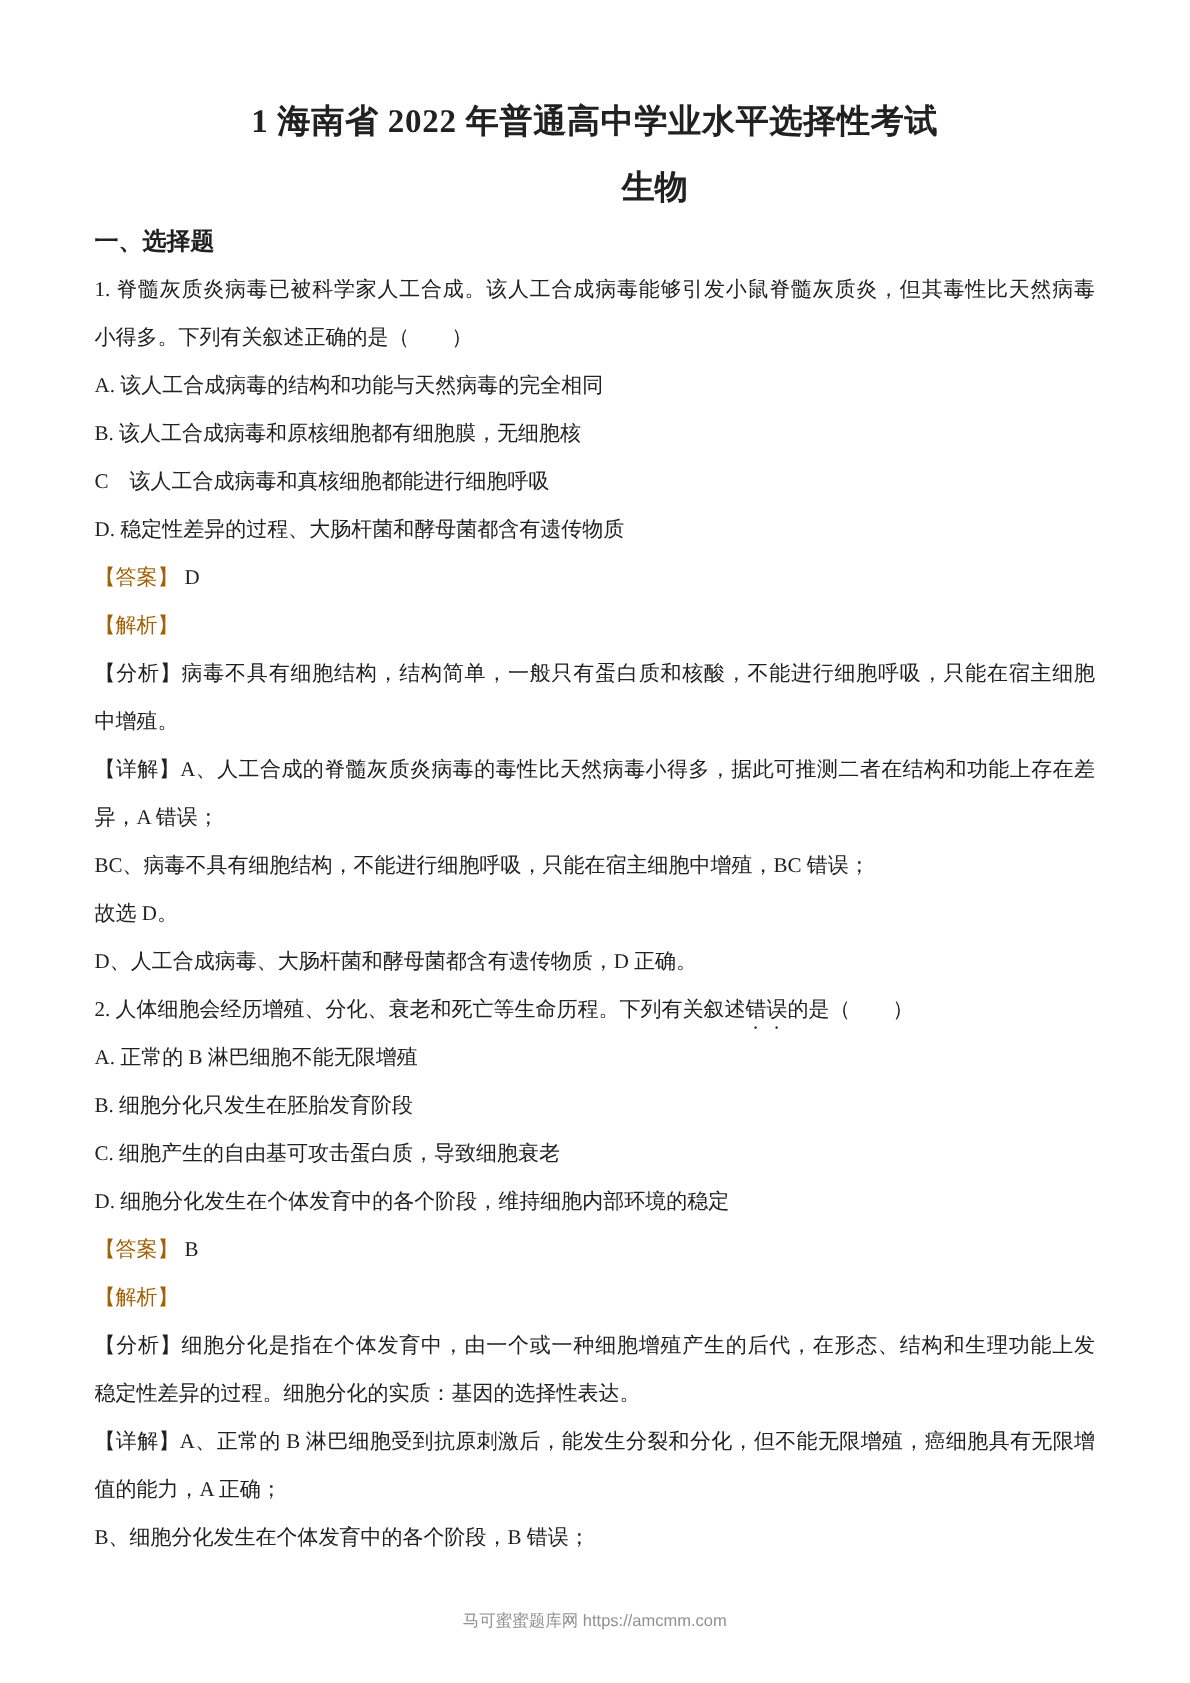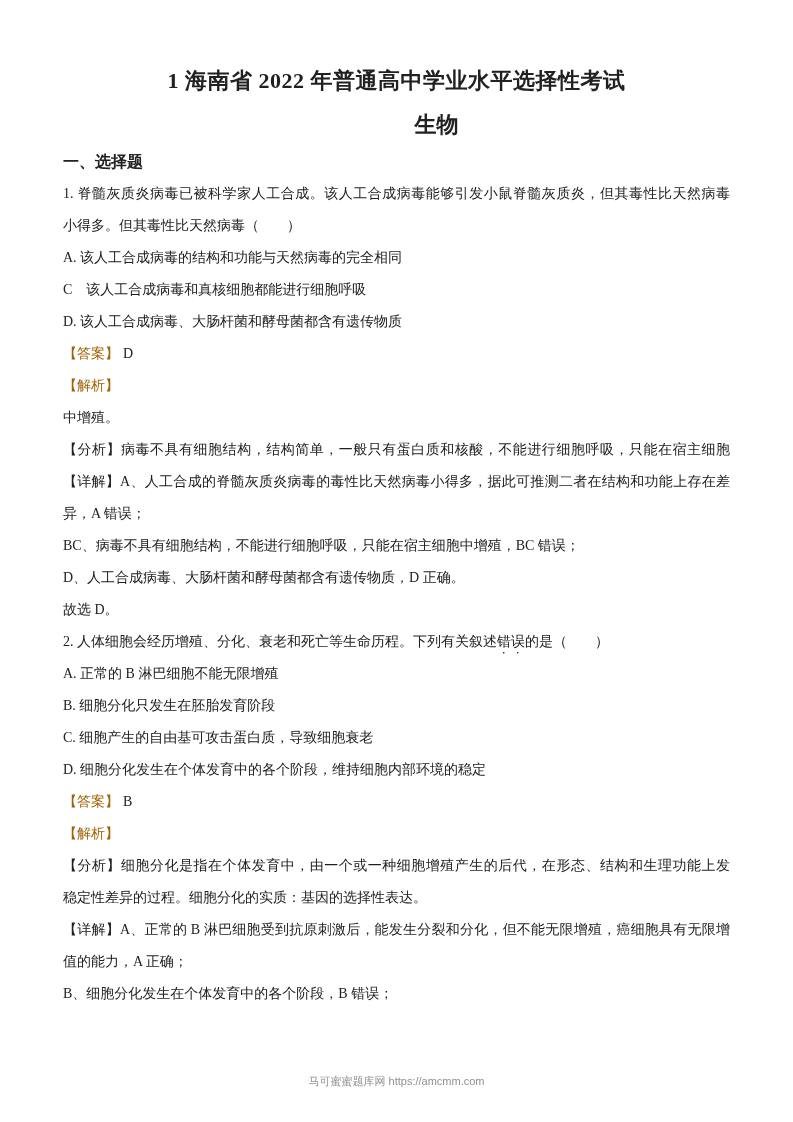--- a/index.html
+++ b/index.html
@@ -42,33 +42,34 @@
 
 <div class="page">
 
   <h1 class="title">1 海南省 2022 年普通高中学业水平选择性考试</h1>
   <h2 class="subtitle">生物</h2>
 
   <div class="content">
     <div class="line bold">一、选择题</div>
 
     <div class="line just">1. 脊髓灰质炎病毒已被科学家人工合成。该人工合成病毒能够引发小鼠脊髓灰质炎，但其毒性比天然病毒</div>
-    <div class="line">小得多。但其毒性比天然病毒（　　）</div>
+    <div class="line">小得多。下列有关叙述正确的是（　　）</div>
     <div class="line">A. 该人工合成病毒的结构和功能与天然病毒的完全相同</div>
+    <div class="line">B. 该人工合成病毒和原核细胞都有细胞膜，无细胞核</div>
     <div class="line">C　该人工合成病毒和真核细胞都能进行细胞呼吸</div>
-    <div class="line">D. 该人工合成病毒、大肠杆菌和酵母菌都含有遗传物质</div>
+    <div class="line">D. 稳定性差异的过程、大肠杆菌和酵母菌都含有遗传物质</div>
     <div class="line"><span class="marker">【答案】</span><span class="ans">D</span></div>
     <div class="line"><span class="marker">【解析】</span></div>
+    <div class="line just">【分析】病毒不具有细胞结构，结构简单，一般只有蛋白质和核酸，不能进行细胞呼吸，只能在宿主细胞</div>
     <div class="line">中增殖。</div>
-    <div class="line just">【分析】病毒不具有细胞结构，结构简单，一般只有蛋白质和核酸，不能进行细胞呼吸，只能在宿主细胞</div>
     <div class="line just">【详解】A、人工合成的脊髓灰质炎病毒的毒性比天然病毒小得多，据此可推测二者在结构和功能上存在差</div>
     <div class="line">异，A 错误；</div>
     <div class="line">BC、病毒不具有细胞结构，不能进行细胞呼吸，只能在宿主细胞中增殖，BC 错误；</div>
+    <div class="line">故选 D。</div>
     <div class="line">D、人工合成病毒、大肠杆菌和酵母菌都含有遗传物质，D 正确。</div>
-    <div class="line">故选 D。</div>
 
     <div class="line"><span>2. 人体细胞会经历增殖、分化、衰老和死亡等生命历程。下列有关叙述</span><span class="emph">错误</span><span>的是（　　）</span></div>
     <div class="line">A. 正常的 B 淋巴细胞不能无限增殖</div>
     <div class="line">B. 细胞分化只发生在胚胎发育阶段</div>
     <div class="line">C. 细胞产生的自由基可攻击蛋白质，导致细胞衰老</div>
     <div class="line">D. 细胞分化发生在个体发育中的各个阶段，维持细胞内部环境的稳定</div>
     <div class="line"><span class="marker">【答案】</span><span class="ans">B</span></div>
     <div class="line"><span class="marker">【解析】</span></div>
     <div class="line just">【分析】细胞分化是指在个体发育中，由一个或一种细胞增殖产生的后代，在形态、结构和生理功能上发</div>
     <div class="line">稳定性差异的过程。细胞分化的实质：基因的选择性表达。</div>

